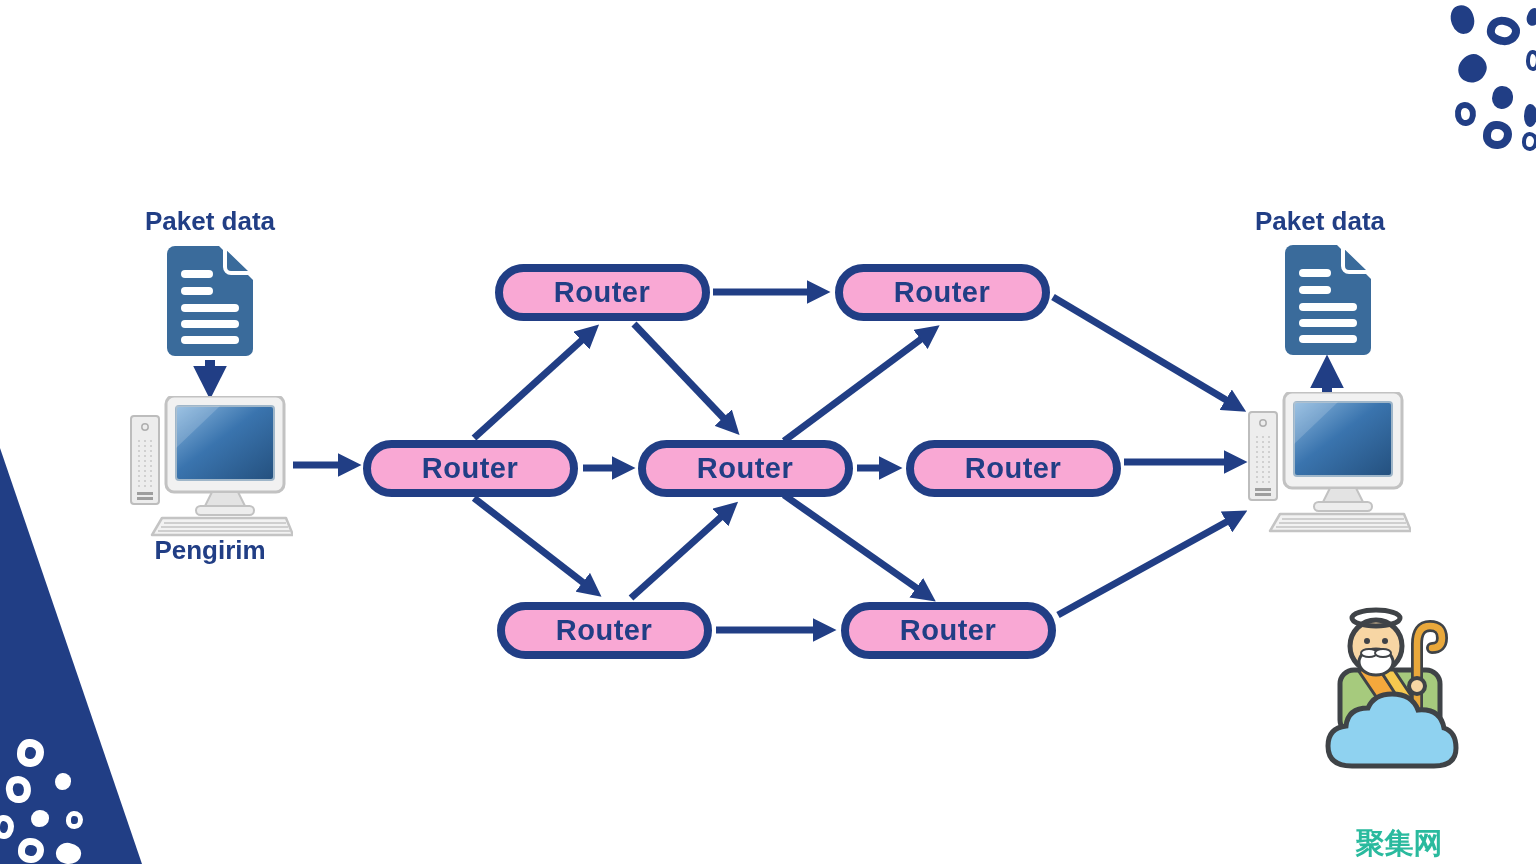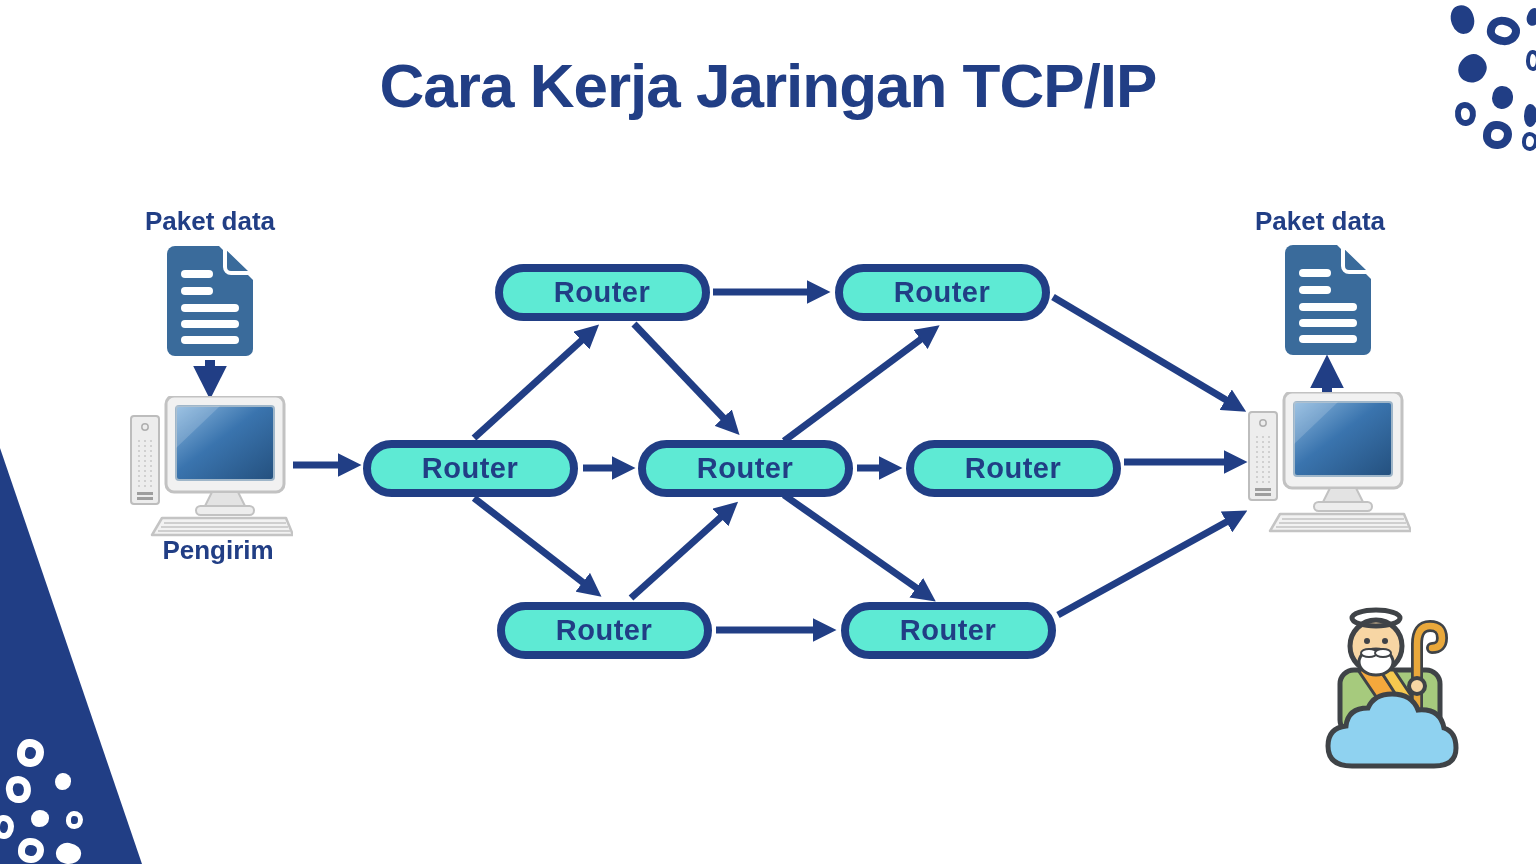--- a/index.html
+++ b/index.html
@@ -18,21 +18,21 @@
   }
   .side-label{
     position:absolute;width:200px;text-align:center;
     font-size:26px;font-weight:bold;color:var(--navy);
   }
   .svg-abs{position:absolute;}
   #edge-svg{left:0;top:0;width:1536px;height:864px;}
   .edge{stroke:var(--navy);stroke-width:7;fill:none;}
   .edge-thick{stroke:var(--navy);stroke-width:10;fill:none;}
   .router-pill{
-    position:absolute;box-sizing:border-box;background:#5eead4;
+    position:absolute;box-sizing:border-box;background:#f9a8d4;
     border:8px solid var(--navy);border-radius:999px;
     display:flex;align-items:center;justify-content:center;
     font-size:29px;font-weight:bold;color:var(--navy);letter-spacing:.5px;
   }
   .corner-triangle{
     position:absolute;left:0;top:448px;width:142px;height:416px;
     background:var(--navy);
     clip-path:polygon(0 0,100% 100%,0 100%);
   }
   .dot{position:absolute;box-sizing:border-box;}
@@ -72,21 +72,20 @@
       <div class="dot solid" style="left: 1527px; top: 8px; width: 13px; height: 18px; transform: rotate(15deg);"></div>
       <div class="dot solid" style="left: 1459px; top: 54px; width: 27px; height: 29px; transform: rotate(30deg);"></div>
       <div class="dot ring" style="left: 1526px; top: 50px; width: 14px; height: 21px; border-width: 4px;"></div>
       <div class="dot solid" style="left: 1492px; top: 86px; width: 21px; height: 23px;"></div>
       <div class="dot ring" style="left: 1455px; top: 102px; width: 21px; height: 24px; border-width: 6px; transform: rotate(-10deg);"></div>
       <div class="dot ring" style="left: 1483px; top: 121px; width: 29px; height: 28px; border-width: 8px;"></div>
       <div class="dot solid" style="left: 1524px; top: 104px; width: 13px; height: 23px;"></div>
       <div class="dot ring" style="left: 1522px; top: 132px; width: 16px; height: 19px; border-width: 4px;"></div>
     </div>
 
-  <div class="title">Cara Kerja Jaringan TCP/IP</div>
 
   <svg id="edge-svg" class="svg-abs">
     <defs>
       <marker id="ah" viewBox="0 0 10 10" refX="6" refY="5" markerWidth="3.4" markerHeight="3.4" orient="auto-start-reverse">
         <path d="M0,0 L10,5 L0,10 Z" fill="#213E85"></path>
       </marker>
       <linearGradient id="scr" x1="0" y1="0" x2="1" y2="1">
         <stop offset="0" stop-color="#8AB7DE"></stop>
         <stop offset="0.45" stop-color="#3A74AE"></stop>
         <stop offset="1" stop-color="#24507E"></stop>
@@ -158,21 +157,21 @@
     <rect x="48" y="10" width="98" height="74" rx="3" fill="url(#scr)" stroke="#9FB6C9" stroke-width="2"></rect>
     <polygon points="48,10 92,10 48,52" fill="#FFFFFF" opacity="0.16"></polygon>
     <path d="M84,96 L110,96 L118,112 L76,112 Z" fill="#E3E3E3" stroke="#C2C2C2" stroke-width="2"></path>
     <rect x="68" y="110" width="58" height="9" rx="4.5" fill="#EDEDED" stroke="#C2C2C2" stroke-width="2"></rect>
     <path d="M34,122 L158,122 L165,139 L24,139 Z" fill="#F2F2F2" stroke="#C4C4C4" stroke-width="2.5" stroke-linejoin="round"></path>
     <line x1="36" y1="127" x2="158" y2="127" stroke="#CFCFCF" stroke-width="2"></line>
     <line x1="33" y1="131" x2="160" y2="131" stroke="#CFCFCF" stroke-width="2"></line>
     <line x1="30" y1="135" x2="162" y2="135" stroke="#CFCFCF" stroke-width="2"></line>
   </svg>
 
-  <div class="side-label" style="left:118px;top:535px;">Pengirim</div>
+  <div class="side-label" style="left:110px;top:535px;">Pengirim</div>
 
   <div class="side-label" style="left:1220px;top:206px;">Paket data</div>
 
   <svg class="svg-abs" style="left:1285px;top:245px;" width="86" height="110" viewBox="0 0 86 110">
     <path d="M8,0 H52 L86,34 V103 a7,7 0 0 1 -7,7 H8 a8,8 0 0 1 -8,-8 V8 A8,8 0 0 1 8,0 Z" fill="#3A6B9B"></path>
     <path d="M58,0 L58,21 a6,6 0 0 0 6,6 L86,27 Z" fill="#3A6B9B" stroke="#FFFFFF" stroke-width="4"></path>
     <rect x="14" y="24" width="32" height="8" rx="4" fill="#fff"></rect>
     <rect x="14" y="41" width="32" height="8" rx="4" fill="#fff"></rect>
     <rect x="14" y="58" width="58" height="8" rx="4" fill="#fff"></rect>
     <rect x="14" y="74" width="58" height="8" rx="4" fill="#fff"></rect>
@@ -209,14 +208,15 @@
     <circle cx="58" cy="40" r="26" fill="#F7D6A4" stroke="#3F4347" stroke-width="5"></circle>
     <ellipse cx="58" cy="56" rx="17" ry="13" fill="#FFFFFF" stroke="#3F4347" stroke-width="3"></ellipse>
     <ellipse cx="51" cy="47" rx="8" ry="4" fill="#FFFFFF" stroke="#3F4347" stroke-width="2"></ellipse>
     <ellipse cx="65" cy="47" rx="8" ry="4" fill="#FFFFFF" stroke="#3F4347" stroke-width="2"></ellipse>
     <circle cx="49" cy="35" r="3" fill="#3F4347"></circle>
     <circle cx="67" cy="35" r="3" fill="#3F4347"></circle>
     <ellipse cx="58" cy="12" rx="24" ry="8" fill="none" stroke="#3F4347" stroke-width="5"></ellipse>
     <path d="M34,160 Q10,160 10,140 Q10,122 28,120 Q30,102 50,102 Q56,88 74,88 Q94,88 100,104 Q122,102 126,122 Q138,126 138,142 Q138,160 116,160 Z" fill="#8FD2F0" stroke="#3F4347" stroke-width="5"></path>
   </svg>
 
+  <div class="watermark">聚集网</div>
 
 </div>
 
 </body></html>

